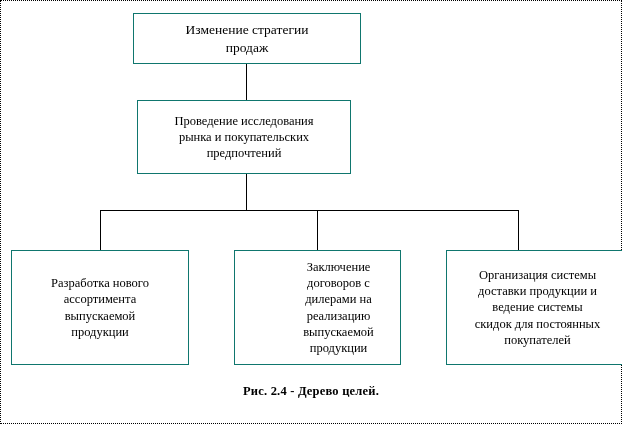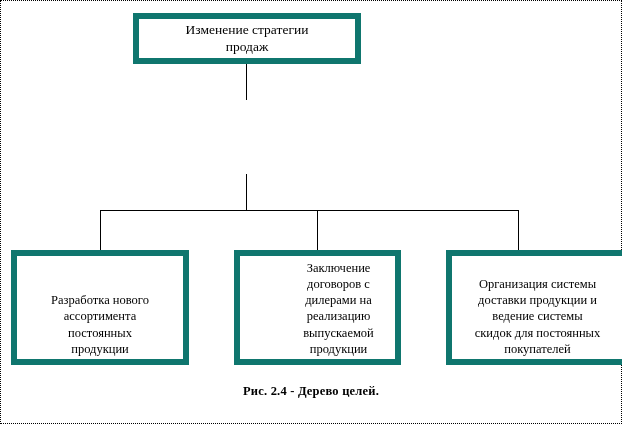--- a/index.html
+++ b/index.html
@@ -25,24 +25,24 @@
     top: 0;
     width: 622px;
     height: 424px;
     box-sizing: border-box;
     border: 1px dotted #000000;
     pointer-events: none;
   }
   .node {
     position: absolute;
     box-sizing: border-box;
-    border: 6px solid #0f766e;
+    border: 1px solid #0f766e;
     background: #ffffff;
     display: flex;
-    align-items: flex-end;
+    align-items: center;
     justify-content: center;
     text-align: center;
     line-height: 1.30;
     font-size: 13px;
     padding: 2px 6px;
   }
   .node .label {
     display: block;
     white-space: pre-line;
   }
@@ -144,31 +144,36 @@
 
   <div class="outer-frame"></div>
 
   <div class="node" id="node-root">
     <span class="label">Изменение стратегии
 продаж</span>
   </div>
 
   <div class="conn-v" id="conn-root-research"></div>
 
+  <div class="node" id="node-research">
+    <span class="label">Проведение исследования
+рынка и покупательских
+предпочтений</span>
+  </div>
 
   <div class="conn-v" id="conn-research-stem"></div>
   <div class="conn-h" id="conn-bus"></div>
   <div class="conn-v" id="conn-drop-1"></div>
   <div class="conn-v" id="conn-drop-2"></div>
   <div class="conn-v" id="conn-drop-3"></div>
 
   <div class="node" id="node-leaf-1">
     <span class="label">Разработка нового
 ассортимента
-постоянных
+выпускаемой
 продукции</span>
   </div>
 
   <div class="node" id="node-leaf-2">
     <span class="label">Заключение
 договоров с
 дилерами на
 реализацию
 выпускаемой
 продукции</span>

